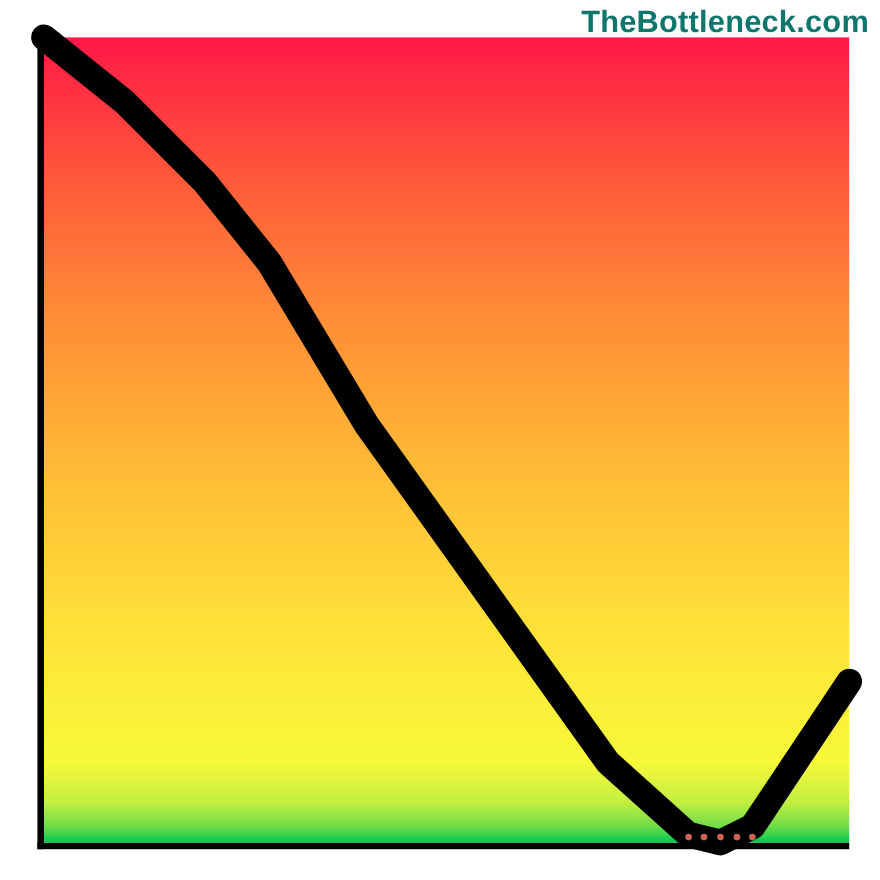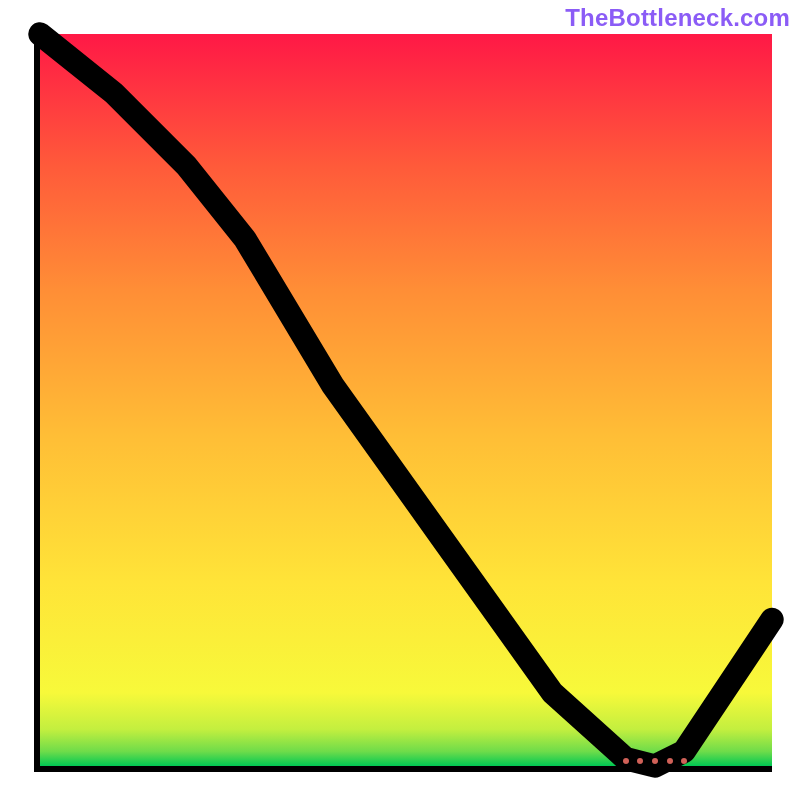--- a/index.html
+++ b/index.html
@@ -13,23 +13,23 @@
   }
   .frame {
     position: relative;
     width: 800px;
     height: 800px;
   }
   .watermark {
     position: absolute;
     top: 4px;
     right: 10px;
-    font-size: 24px;
+    font-size: 28px;
     font-weight: 600;
-    color: #8b5cf6;
+    color: #0f766e;
     letter-spacing: 0.2px;
     user-select: none;
   }
   .plot {
     position: absolute;
     left: 34px;
     top: 34px;
     width: 732px;
     height: 732px;
     border-left: 6px solid #000;

